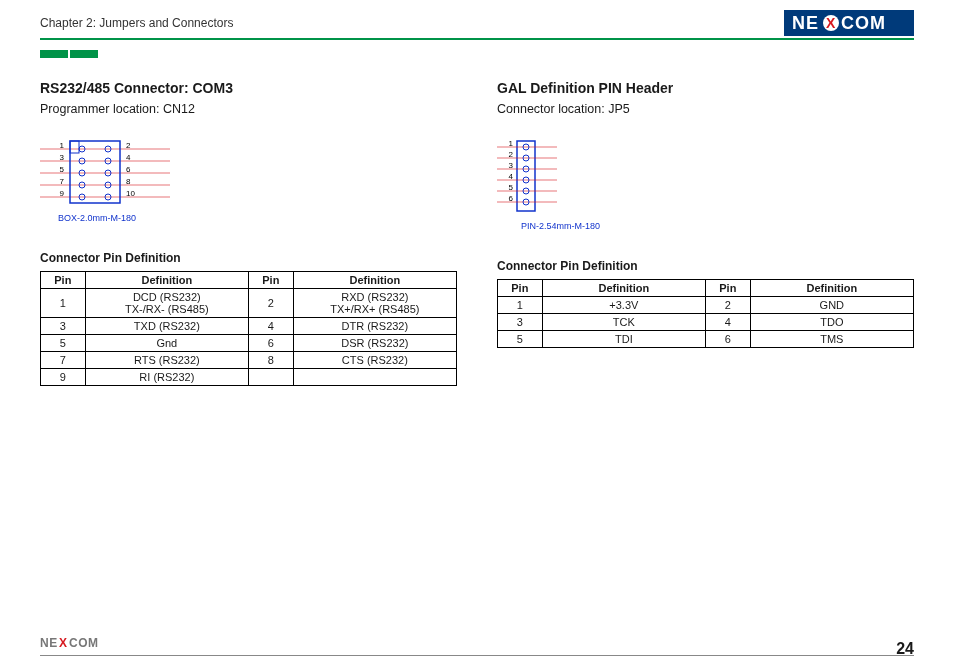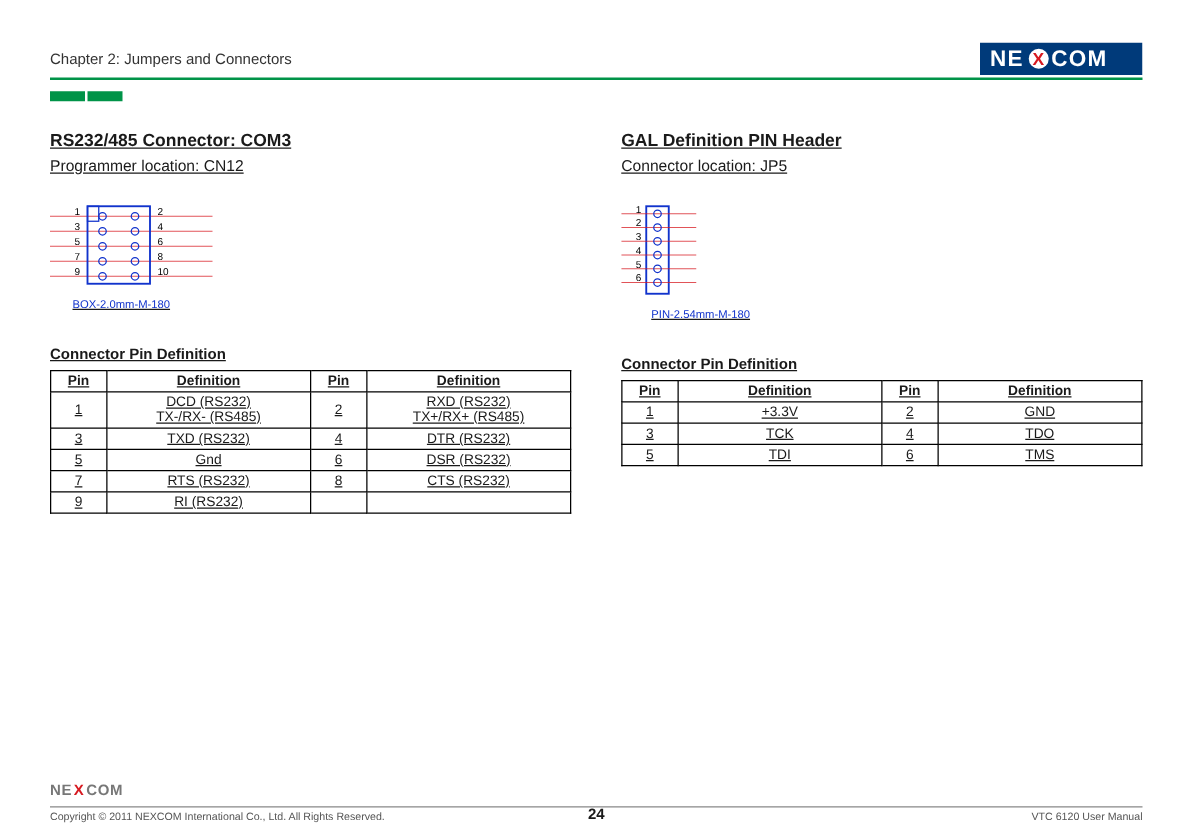--- a/index.html
+++ b/index.html
@@ -5,45 +5,45 @@
   * { box-sizing: border-box; margin: 0; padding: 0; }
   body {
     font-family: "Segoe UI", Arial, sans-serif;
     background: #fff;
     width: 954px;
     height: 672px;
     position: relative;
     padding: 0 40px;
     color: #1a1a1a;
   }
-  .hdr { padding-top: 34px; display: flex; justify-content: space-between; align-items: center; }
+  .hdr { padding-top: 10px; display: flex; justify-content: space-between; align-items: center; }
   .hdr-title { font-size: 12px; color: #333; }
   .logo-wrap { display: inline-block; }
   svg.logo { display: block; }
   .hr-line { height: 2px; background: #009348; margin-top: 2px; }
   .tab-bar { margin-top: 4px; }
   .tab-bar .tab { display: inline-block; width: 28px; height: 8px; background: #009348; margin-right: 2px; }
 
-  .columns { display: flex; gap: 40px; margin-top: 18px; text-decoration: underline; }
+  .columns { display: flex; gap: 40px; margin-top: 18px; }
   .col { flex: 1; }
   h3.sec { font-size: 14px; font-weight: 700; margin-bottom: 4px; }
   .meta { font-size: 12.5px; line-height: 1.5; }
   .diagram { margin-top: 18px; }
   .dlabel { font-size: 9px; color: #1133cc; margin-top: 2px; margin-left: 18px; }
   .dlabel.right { margin-left: 24px; }
   h4.cpd { font-size: 12px; font-weight: 700; margin-top: 28px; margin-bottom: 6px; }
   table.pins { border-collapse: collapse; width: 100%; font-size: 11px; }
   table.pins th, table.pins td { border: 1px solid #000; padding: 2px 6px; text-align: center; }
   table.pins th { font-weight: 700; }
   table.pins td.def { min-width: 110px; }
 
   .ftr { position: absolute; bottom: 0; left: 40px; right: 40px; padding-bottom: 14px; }
   .ftr-line { height: 1px; background: #888; margin-bottom: 2px; }
   .ftr-row { display: flex; justify-content: space-between; align-items: flex-end; font-size: 8.5px; color: #555; }
-  .ftr-center { position: absolute; left: 0; right: 0; text-align: center; font-size: 12px; font-weight: 700; bottom: 14px; }
+  .ftr-center { position: absolute; left: 0; right: 0; text-align: right; font-size: 16px; font-weight: 700; bottom: 14px; }
   .ftr-logo { margin-bottom: 1px; }
 </style>
 </head>
 <body>
 
 <div class="hdr">
   <div class="hdr-title">Chapter 2: Jumpers and Connectors</div>
   <div class="logo-wrap">
     <svg class="logo" width="130" height="26">
       <rect x="0" y="0" width="130" height="26" fill="#003a7a"></rect>
@@ -211,18 +211,14 @@
 
 <div class="ftr">
   <div class="ftr-logo">
     <svg width="70" height="14">
       <text x="0" y="11" fill="#777" font-family="Arial" font-weight="900" font-size="12" letter-spacing="0.5">NE</text>
       <text x="19" y="11" fill="#d71920" font-family="Arial" font-weight="900" font-size="12">X</text>
       <text x="29" y="11" fill="#777" font-family="Arial" font-weight="900" font-size="12" letter-spacing="0.5">COM</text>
     </svg>
   </div>
   <div class="ftr-line"></div>
-  <div class="ftr-row">
-    <div>Copyright © 2011 NEXCOM International Co., Ltd. All Rights Reserved.</div>
-    <div>VTC 6120 User Manual</div>
-  </div>
   <div class="ftr-center">24</div>
 </div>
 
 </body></html>

